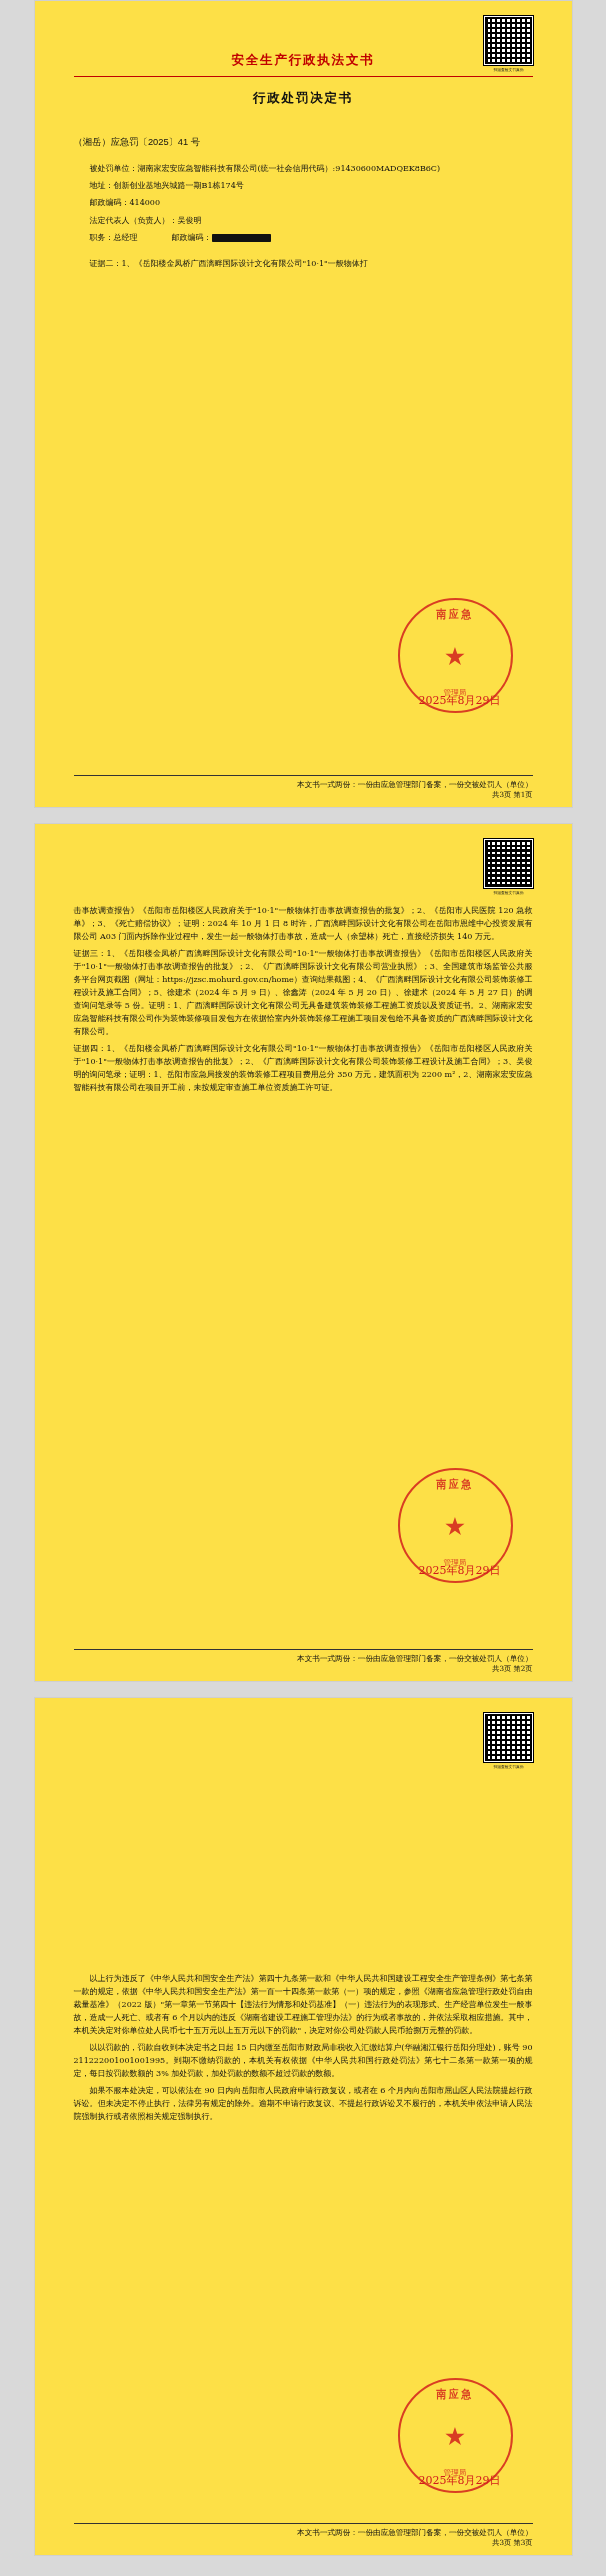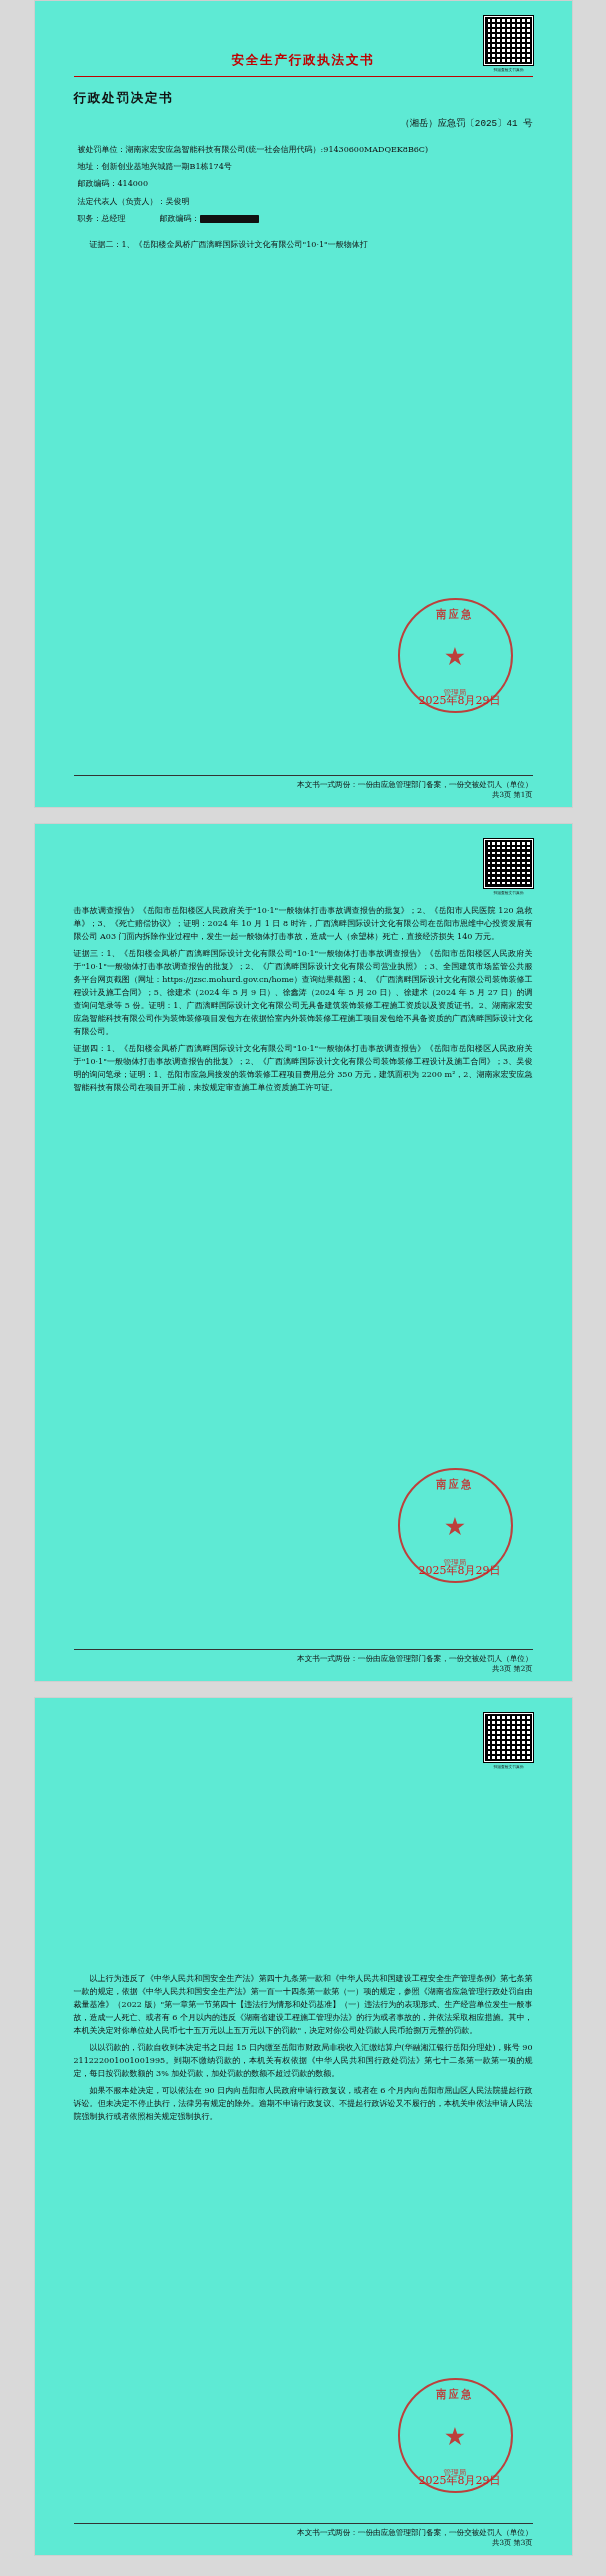--- a/index.html
+++ b/index.html
@@ -8,21 +8,21 @@
     background: #d9d9d9;
   }
   body {
     width: 606px;
     font-family: "DejaVu Sans", "Liberation Sans", sans-serif;
   }
   .page {
     position: relative;
     width: 539px;
     margin: 0 auto 15px auto;
-    background: #5eead4;
+    background: #fde047;
     box-sizing: border-box;
     padding: 22px 39px 15px 39px;
     border: 0.8px solid #cfcfcf;
   }
   #page1 { height: 808px; }
   #page2 { height: 859px; }
   #page3 { height: 859px; }
 
   .qr {
     position: absolute;
@@ -58,41 +58,41 @@
     letter-spacing: 1.7px;
     color: #c00000;
     margin-top: 29px;
   }
   .rule-red {
     border: none;
     border-top: 1.7px solid #c00000;
     margin: 6.7px 0 13.5px 0;
   }
   .title-sub {
-    text-align: left;
+    text-align: center;
     font-family: "DejaVu Serif", "Liberation Serif", serif;
     font-weight: bold;
     font-size: 12.6px;
     letter-spacing: 1.7px;
     color: #111;
-    margin-bottom: 10px;
+    margin-bottom: 29px;
   }
   .docnum {
-    text-align: right;
-    font-family: Liberation Mono, monospace;
+    text-align: left;
+    font-family: Liberation Sans, sans-serif;
     font-size: 9.3px;
     color: #111;
     margin-bottom: 13.5px;
   }
 
   .field {
     font-size: 8px;
     line-height: 1.55;
     color: #111;
-    margin: 0 0 5px 4px;
+    margin: 0 0 5px 16px;
     font-family: "DejaVu Serif", "Liberation Serif", serif;
     word-break: break-all;
   }
   .field .lbl { }
   .field .val { }
   .redact {
     display: inline-block;
     background: #111;
     color: transparent;
     height: 7.6px;

